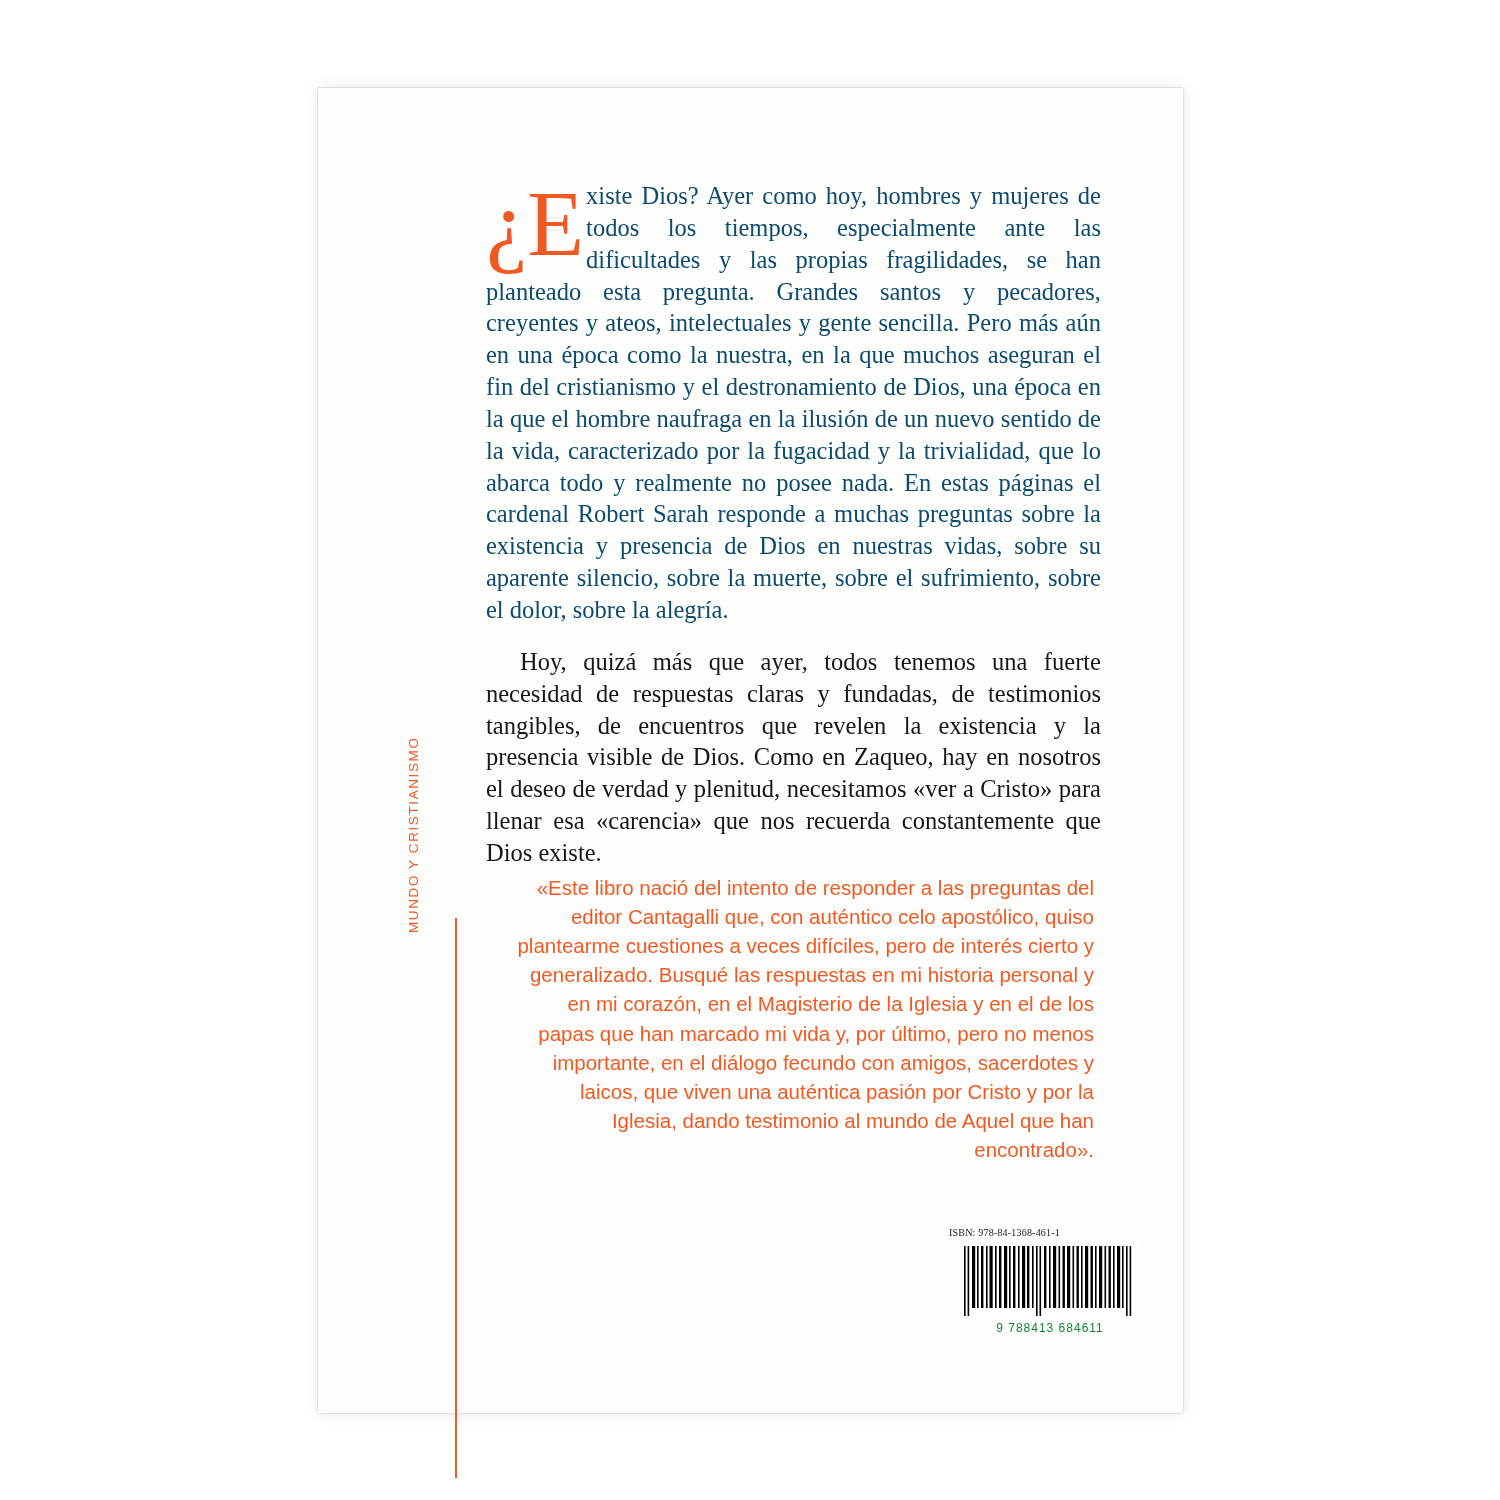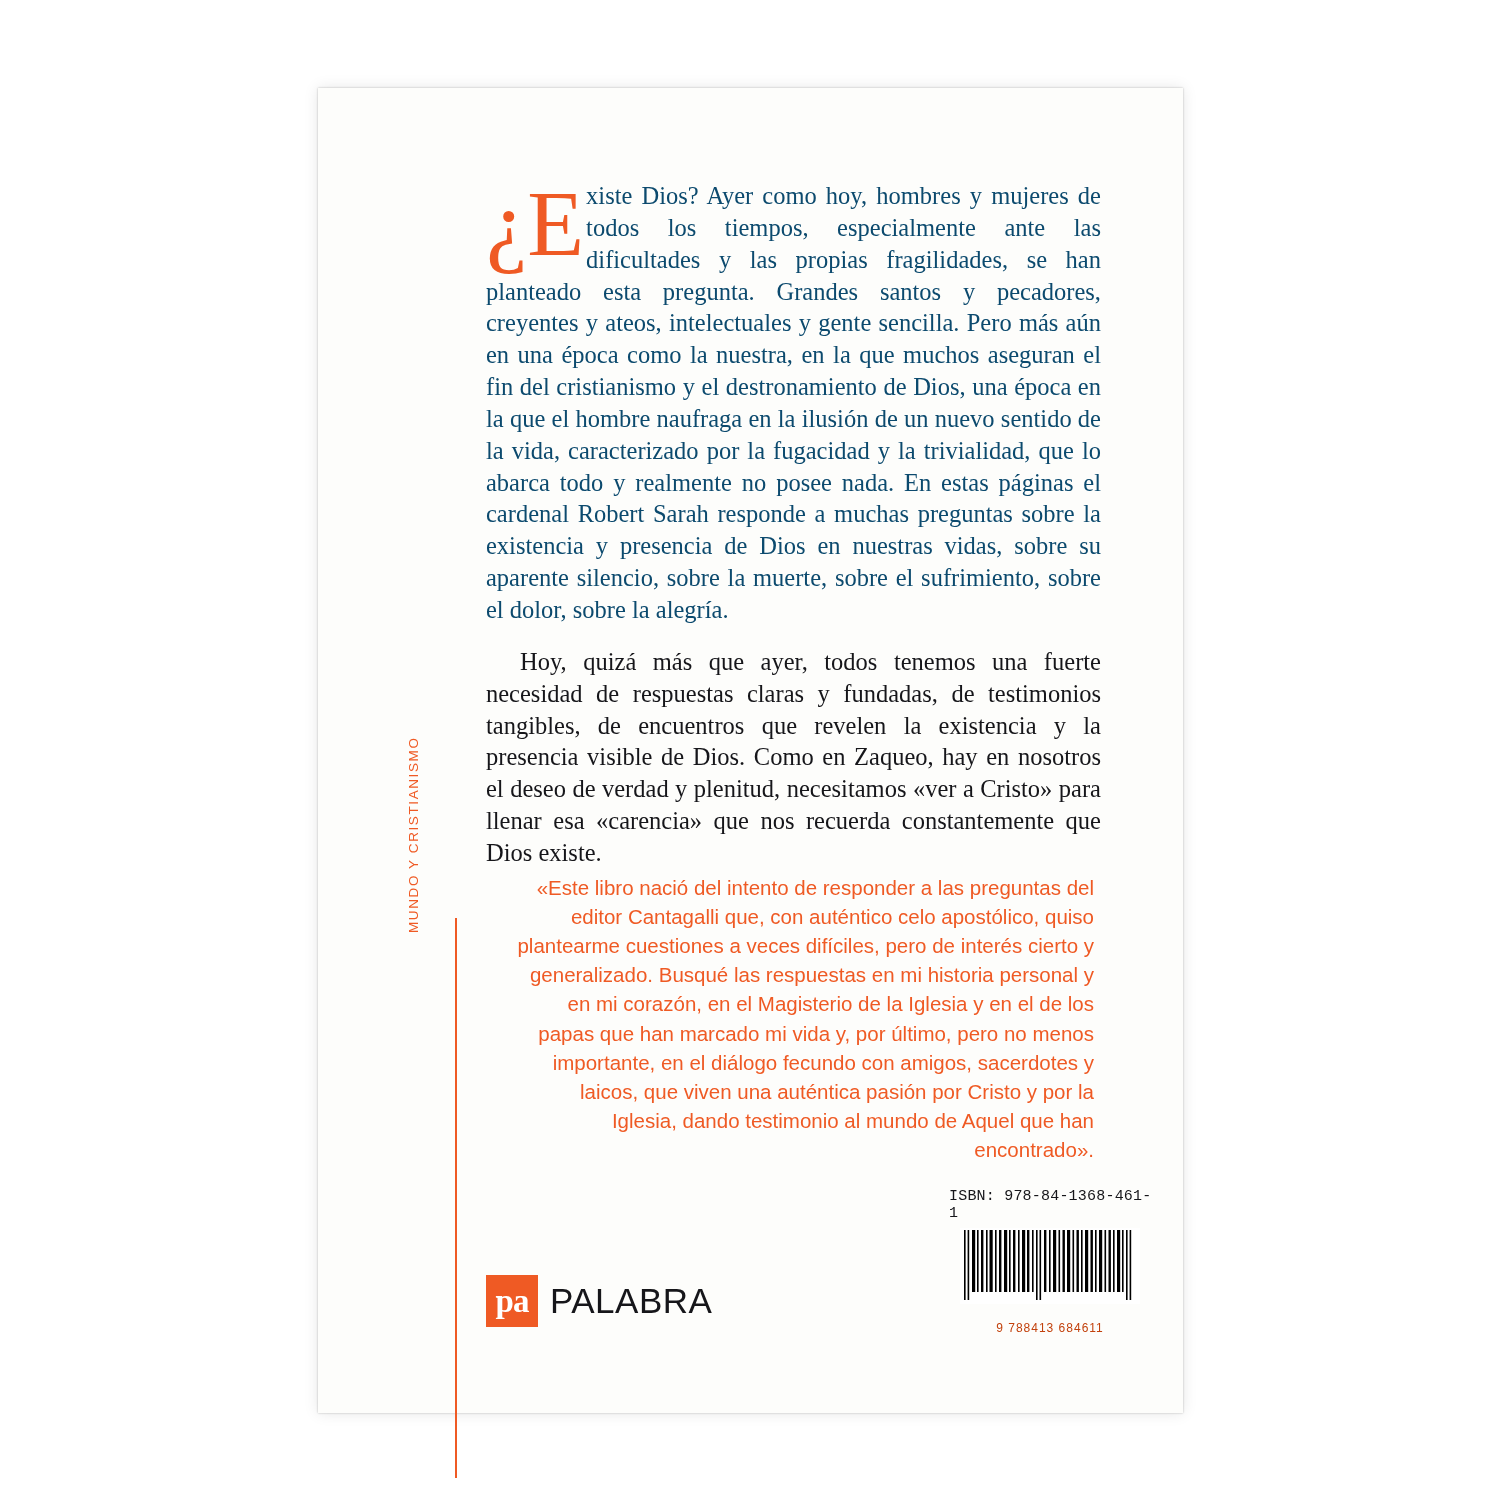--- a/index.html
+++ b/index.html
@@ -103,40 +103,40 @@
   }
   
   .isbn-block {
     position: absolute;
     right: 28px;
     bottom: 78px;
     width: 210px;
     text-align: center;
   }
   .isbn-text {
-    font-family: Liberation Mono, monospace;
-    font-size: 15px;
+    font-family: Liberation Serif, serif;
+    font-size: 10px;
     color: #16161a;
     letter-spacing: 0.2px;
     margin-bottom: 6px;
     text-align: left;
     padding-left: 4px;
   }
   .barcode {
     width: 180px;
     height: 76px;
     margin: 0 auto;
     display: block;
   }
   .barcode-digits {
     font-family: "Liberation Sans", sans-serif;
     font-size: 12px;
-    color: #c2410c;
+    color: #15803d;
     letter-spacing: 1px;
-    margin-top: 17px;
+    margin-top: 1px;
     text-align: center;
   }
   
   .logo-block {
     position: absolute;
     left: 168px;
     bottom: 86px;
     display: flex;
     align-items: center;
   }
@@ -179,26 +179,20 @@
     <div class="body-col">
       <div class="para dropcap-wrap">
         <span class="dropcap"><span>¿</span><span>E</span></span>
         <span class="p1-text">xiste Dios? Ayer como hoy, hombres y muje­res de todos los tiempos, especialmente ante las dificultades y las propias fragilidades, se han planteado esta pregunta. Grandes santos y pecado­res, creyentes y ateos, intelectuales y gente sencilla. Pero más aún en una época como la nuestra, en la que mu­chos aseguran el fin del cristianismo y el destronamien­to de Dios, una época en la que el hombre naufraga en la ilusión de un nuevo sentido de la vida, caracterizado por la fugacidad y la trivialidad, que lo abarca todo y realmente no posee nada. En estas páginas el cardenal Robert Sarah responde a muchas preguntas sobre la existencia y presencia de Dios en nuestras vidas, sobre su aparente silencio, sobre la muerte, sobre el sufrimien­to, sobre el dolor, sobre la alegría.</span>
       </div>
       <p class="para">Hoy, quizá más que ayer, todos tenemos una fuerte necesidad de respuestas claras y fundadas, de testimo­nios tangibles, de encuentros que revelen la existencia y la presencia visible de Dios. Como en Zaqueo, hay en nosotros el deseo de verdad y plenitud, necesitamos «ver a Cristo» para llenar esa «carencia» que nos recuerda constantemente que Dios existe.</p>
     </div>
 
     <div class="quote">«Este libro nació del intento de responder a las preguntas del editor Cantagalli que, con auténtico celo apostólico, quiso plantearme cuestiones a veces difíciles, pero de interés cierto y generalizado. Busqué las respuestas en mi historia personal y en mi corazón, en el Magisterio de la Iglesia y en el de los papas que han marcado mi vida y, por último, pero no menos importante, en el diálogo fecundo con amigos, sacerdotes y laicos, que viven una auténtica pasión por Cristo y por la Iglesia, dando testimonio al mundo de Aquel que han encontrado».</div>
 
-    <div class="logo-block">
-      <div class="logo-mark">
-        <span class="pa">pa</span>
-      </div>
-      <div class="logo-word">PALABRA</div>
-    </div>
 
     <div class="isbn-block">
       <div class="isbn-text">ISBN: 978-84-1368-461-1</div>
       <svg class="barcode" viewBox="0 0 180 76" preserveAspectRatio="none">
         <rect x="0" y="0" width="180" height="76" fill="#ffffff"></rect>
         <g fill="#000000">
           <rect x="4" y="2" width="1.6" height="70"></rect>
           <rect x="7.6" y="2" width="1.6" height="70"></rect>
           <rect x="12" y="2" width="3.2" height="62"></rect>
           <rect x="17" y="2" width="1.6" height="62"></rect>

